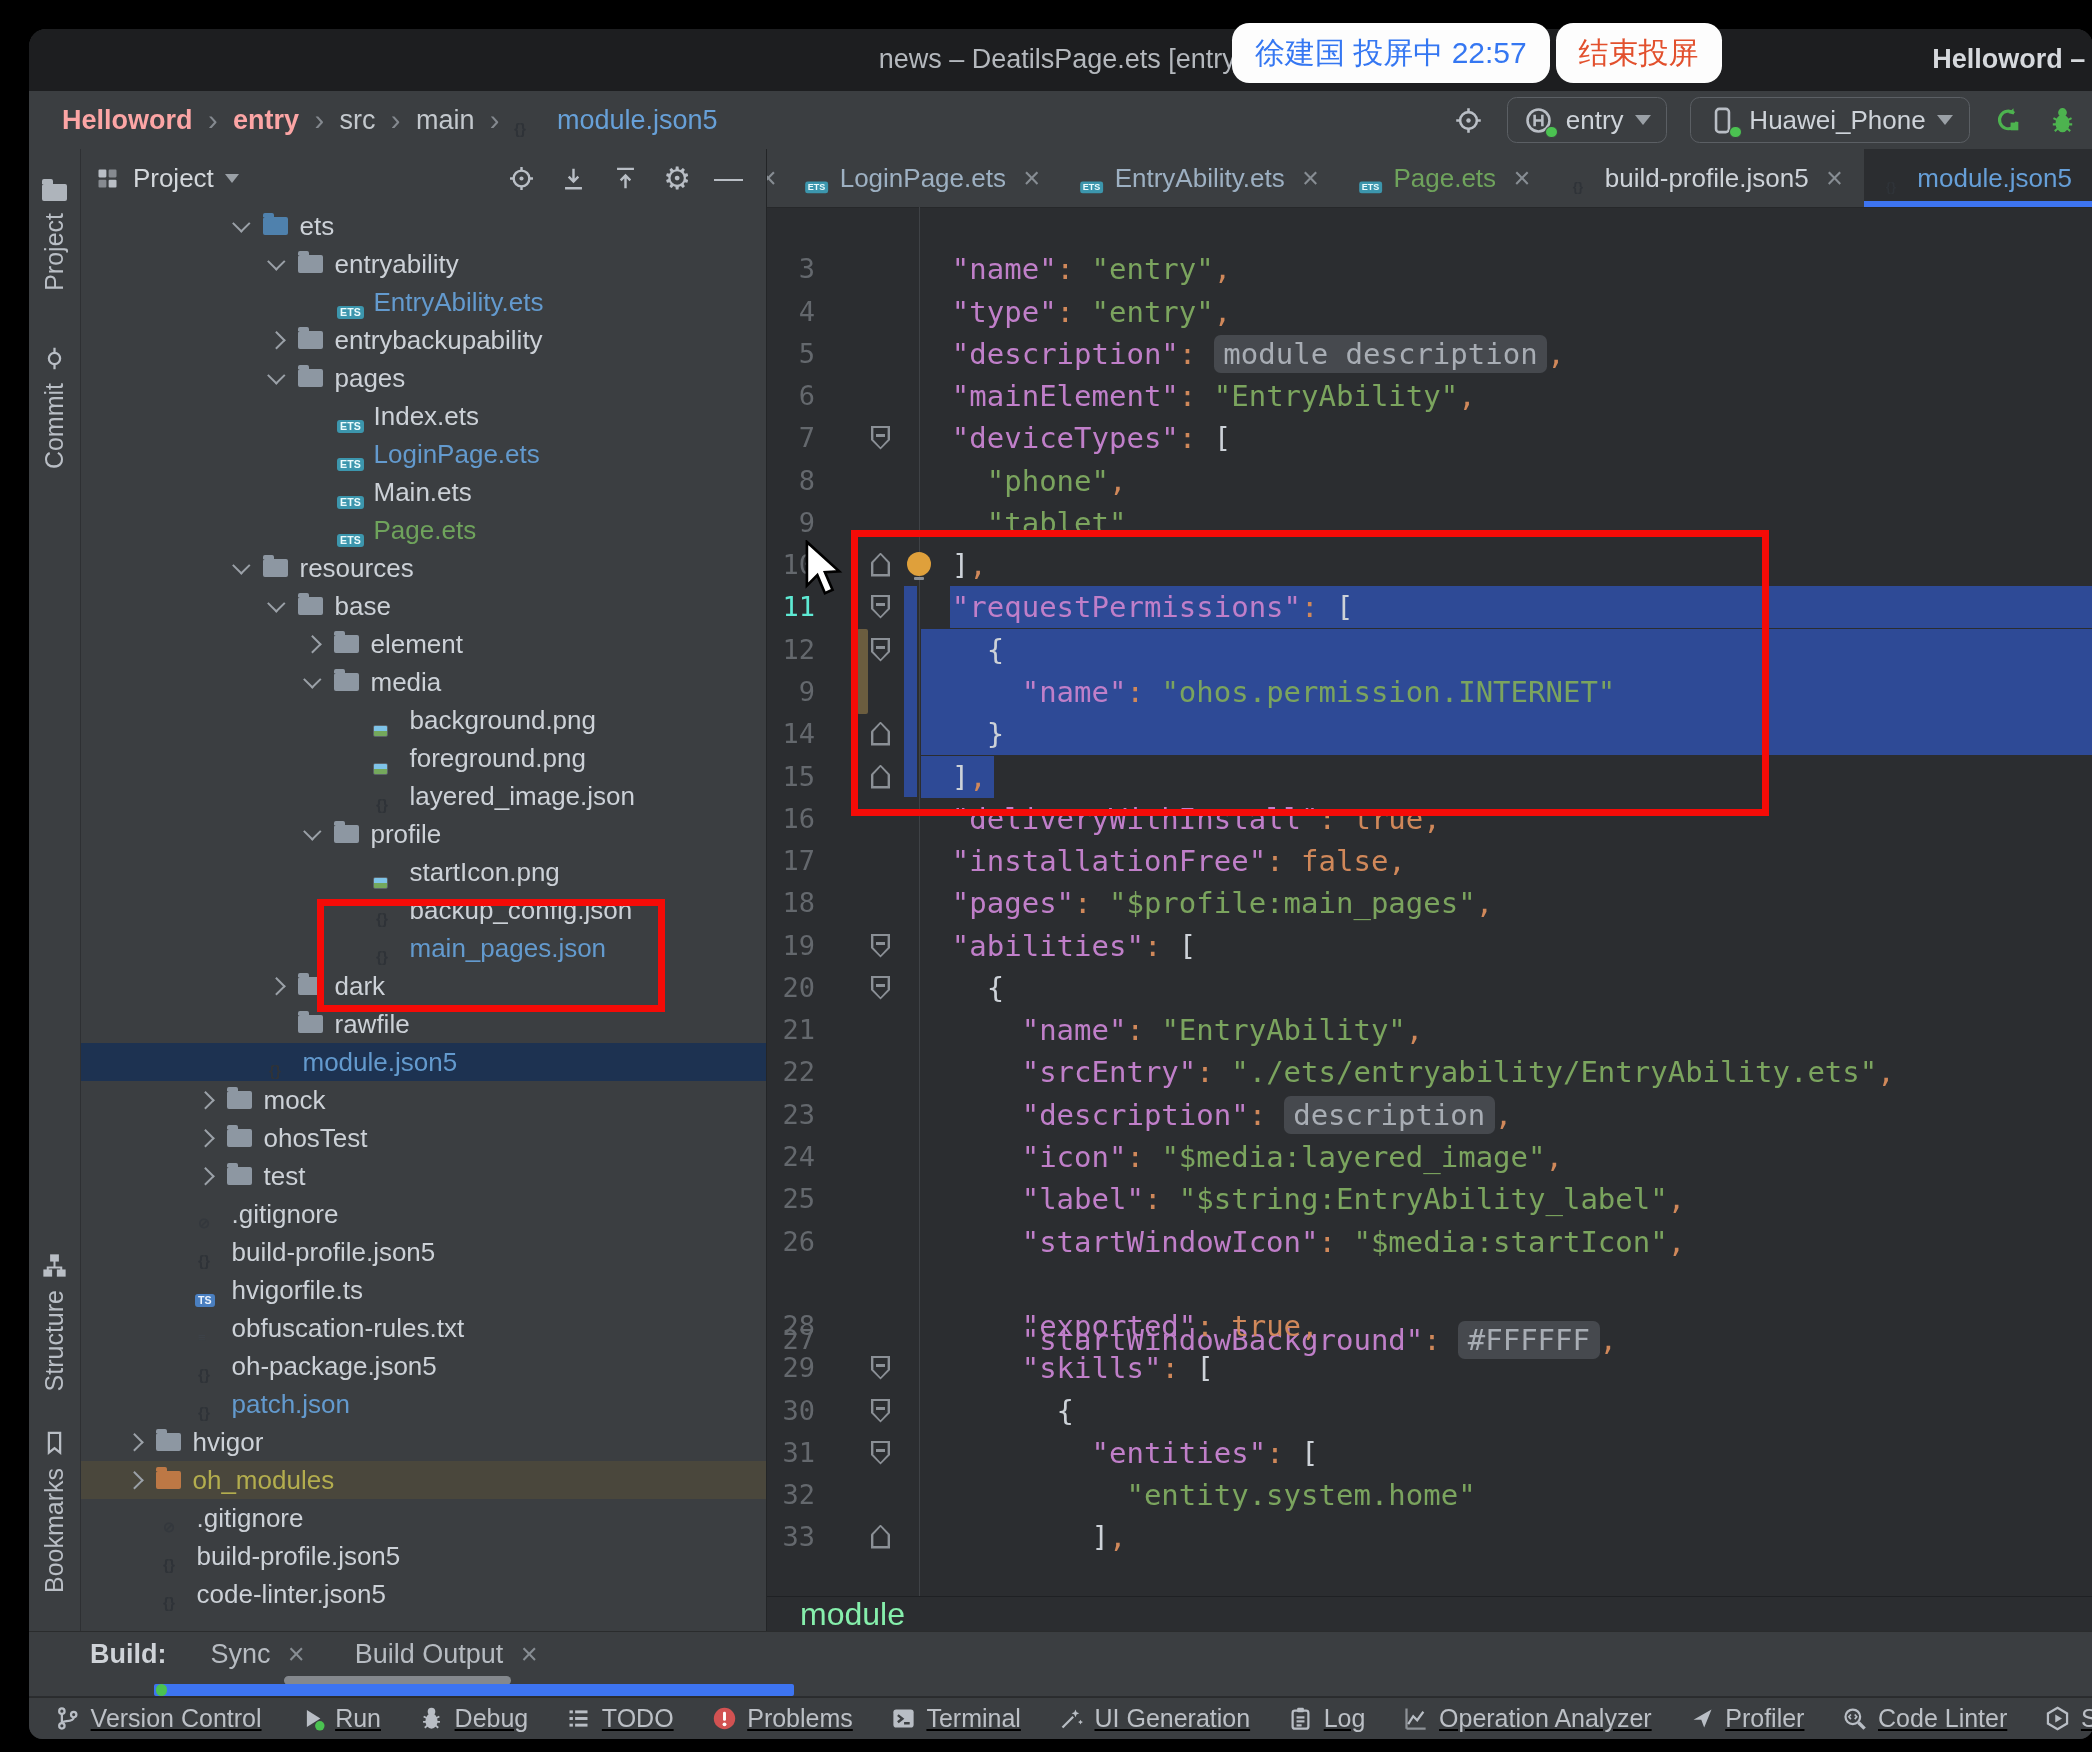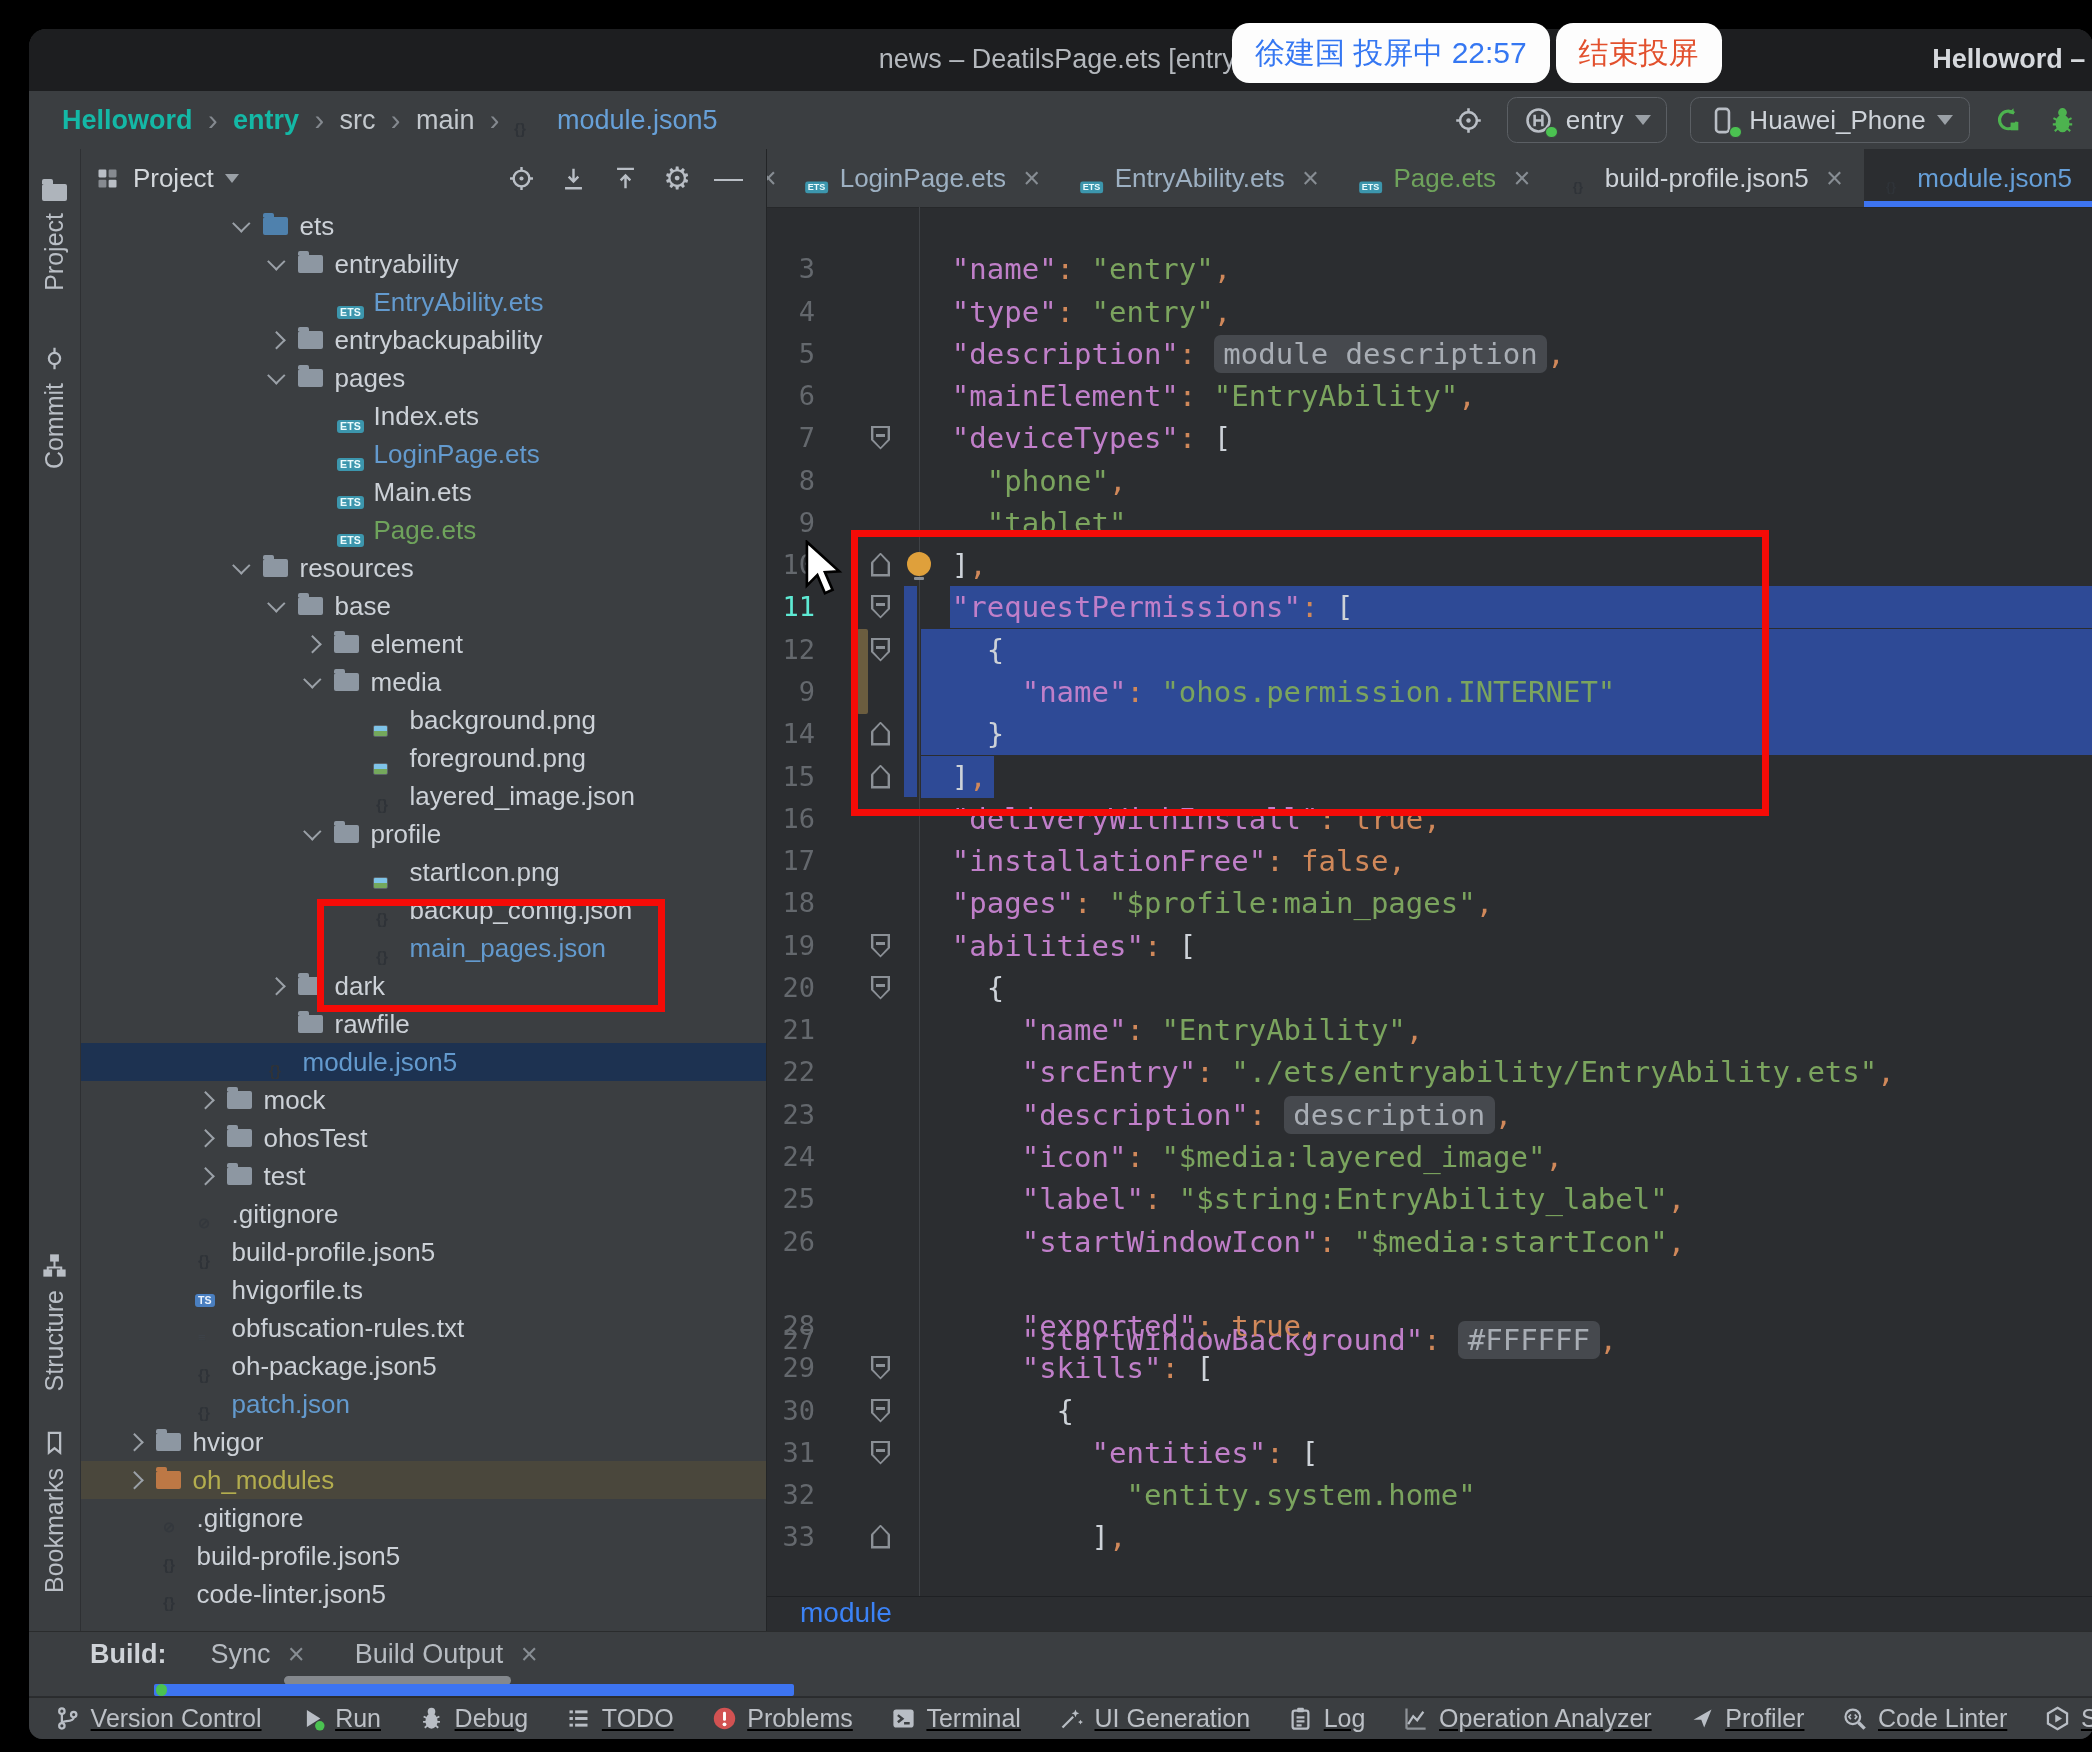--- a/index.html
+++ b/index.html
@@ -14,21 +14,21 @@
   
   .notif{position:absolute;left:1232px;top:23px;display:flex;gap:5.8px;z-index:60;}
   .pill{height:60px;background:#fdfdfd;border-radius:17.3px;display:flex;align-items:center;padding:0 23px;}
   .pill-status{color:#3577f2;font-size:30px;font-weight:500;}
   .pill-action{color:#e2502d;font-size:30px;font-weight:500;}
   
   .toolbar{position:absolute;left:0;top:62px;right:0;height:58px;background:#3b3e41;border-bottom:1px solid #2a2c2e;
            display:flex;align-items:center;}
   .crumbs{display:flex;align-items:center;gap:15.4px;padding-left:33px;font-size:27px;color:#c3c8cd;}
   .crumb-sep{color:#84898f;font-size:29px;}
-  .crumb-b{font-weight:700;color:#14b8a6;}
+  .crumb-b{font-weight:700;color:#fca5a5;}
   .crumb-file{color:#67a0d8;display:flex;align-items:center;gap:9.6px;}
   .tool-right{margin-left:auto;display:flex;align-items:center;gap:23px;padding-right:15.4px;}
   .combo{display:flex;align-items:center;gap:11.5px;border:1.9px solid #5b5f64;border-radius:9.6px;height:44px;padding:0 15.4px;}
   .combo-label{font-size:26px;color:#ced3d9;}
   .caret{width:0;height:0;border-left:8.6px solid transparent;border-right:8.6px solid transparent;border-top:10.6px solid #9aa0a6;display:inline-block;}
   .iconwrap{position:relative;display:inline-flex;}
   .gdot{position:absolute;right:-3.8px;bottom:-2.9px;width:10.6px;height:10.6px;border-radius:50%;background:#4bc251;border:1.9px solid #3b3e41;}
   .svgicon{display:inline-flex;width:31px;height:31px;color:#b9bec5;}
   .svgicon svg{width:100%;height:100%;}
   .icon-green{color:#4db34f;}
@@ -105,21 +105,21 @@
   .tk-h{background:#46494e;color:#a8adb4;border-radius:6.7px;padding:1.9px 9.6px;}
   .fold{position:absolute;left:104px;top:8.6px;width:19px;height:24px;}
   .fold-outer{position:absolute;inset:0;background:#8b9096;}
   .fold-inner{position:absolute;inset:2.4px;background:#2b2d30;}
   .fold-down .fold-outer,.fold-down .fold-inner{clip-path:polygon(0 0,100% 0,100% 60%,50% 100%,0 60%);}
   .fold-up .fold-outer,.fold-up .fold-inner{clip-path:polygon(50% 0,100% 40%,100% 100%,0 100%,0 40%);}
   .fold-minus{position:absolute;left:4.8px;top:8.6px;width:9.6px;height:2.9px;background:#8b9096;}
   .bulb{position:absolute;left:140px;top:7.7px;width:24px;height:24px;border-radius:50%;background:#dfa03b;}
   .bulb::after{content:'';position:absolute;left:6.7px;bottom:-4.8px;width:10.6px;height:3.8px;background:#8b9096;border-radius:1px;}
   .edbreadcrumb{position:absolute;left:0;right:0;bottom:0;height:35px;background:#2b2d30;border-top:1px solid #1f2124;
-                display:flex;align-items:flex-start;padding-left:33px;font-size:28px;color:#3b82f6;box-sizing:border-box;}
+                display:flex;align-items:center;padding-left:33px;font-size:32px;color:#86efac;box-sizing:border-box;}
   
   .buildpanel{position:absolute;left:0;right:0;top:1602px;height:65px;background:#3b3e41;border-top:1px solid #2a2c2d;box-sizing:border-box;}
   .build-row{display:flex;align-items:center;height:44px;padding-left:61px;gap:44px;}
   .build-label{font-size:27px;font-weight:700;color:#cfd3d8;}
   .build-tab{display:flex;align-items:center;gap:11.5px;font-size:27px;color:#b6bbc1;}
   .bo-underline{position:absolute;left:255px;top:44px;width:227px;height:8.6px;background:#84888d;border-radius:4.8px;}
   .progress{position:absolute;left:125px;top:52px;width:640px;height:11.5px;background:#3d74f1;border-radius:1.9px;}
   .progress-dot{position:absolute;left:1.9px;top:0;width:11.5px;height:11.5px;border-radius:50%;background:#4bc251;}
   
   .statusbar{position:absolute;left:0;right:0;top:1668px;height:42px;background:#3b3e41;border-top:1px solid #2a2c2d;

